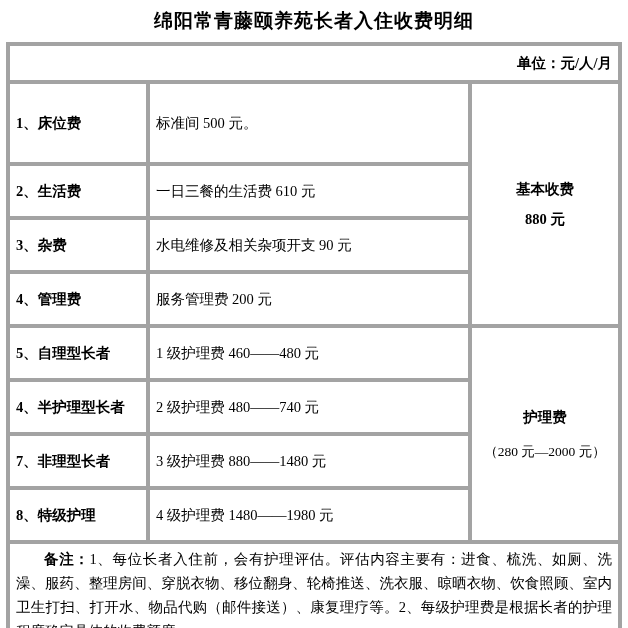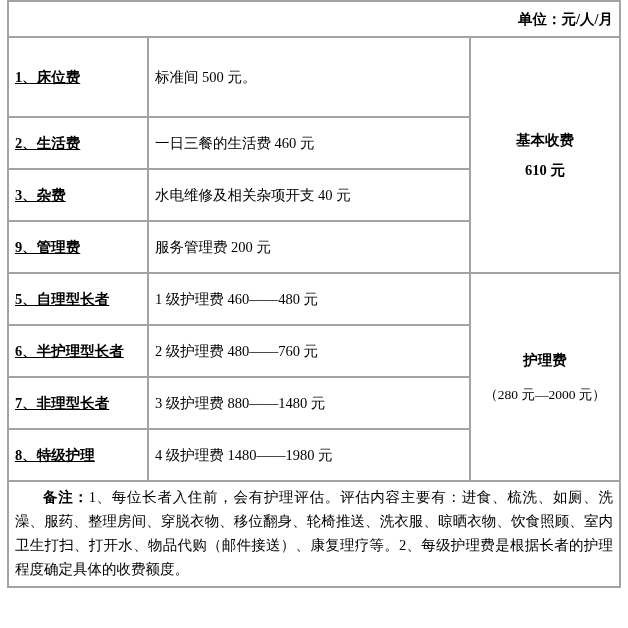--- a/index.html
+++ b/index.html
@@ -29,38 +29,37 @@
     padding-top: 8px;
     padding-bottom: 8px;
   }
   table.fee-table {
     border-collapse: collapse;
     width: 612px;
     margin: 0 auto;
     table-layout: fixed;
   }
   table.fee-table td {
-    border: 2px solid #a3a3a3;
+    border: 4px solid #a3a3a3;
     padding: 4px 6px;
     vertical-align: middle;
     font-size: 14.5px;
   }
   .unit-row td {
     text-align: right;
     font-weight: bold;
     font-size: 15px;
     padding-right: 12px;
     height: 26px;
   }
   .col-label {
     width: 140px;
     font-weight: bold;
     font-size: 14.5px;
     white-space: nowrap;
-    text-decoration: underline;
   }
   .col-desc {
     width: 320px;
     font-size: 14.5px;
   }
   .col-group {
     width: 150px;
     text-align: center;
     font-weight: bold;
     font-size: 15px;
@@ -98,68 +97,69 @@
   }
   .note-label {
     font-weight: bold;
   }
 </style>
 </head>
 <body>
 
 <div class="page">
 
+  <div class="doc-title">绵阳常青藤颐养苑长者入住收费明细</div>
 
   <table class="fee-table">
     <colgroup>
       <col style="width:140px">
       <col style="width:322px">
       <col style="width:150px">
     </colgroup>
     <tbody>
       <tr class="unit-row">
         <td colspan="3">单位：元/人/月</td>
       </tr>
 
       <tr class="row-bed">
         <td class="col-label">1、床位费</td>
         <td class="col-desc">标准间 500 元。</td>
         <td class="col-group" rowspan="4">
           <span class="group-title">基本收费</span>
-          <span class="group-amount">610 元</span>
+          <span class="group-amount">880 元</span>
         </td>
       </tr>
 
       <tr class="row-tall">
         <td class="col-label">2、生活费</td>
-        <td class="col-desc">一日三餐的生活费 460 元</td>
+        <td class="col-desc">一日三餐的生活费 610 元</td>
       </tr>
 
       <tr class="row-tall">
         <td class="col-label">3、杂费</td>
-        <td class="col-desc">水电维修及相关杂项开支 40 元</td>
+        <td class="col-desc">水电维修及相关杂项开支 90 元</td>
       </tr>
 
       <tr class="row-tall">
-        <td class="col-label">9、管理费</td>
+        <td class="col-label">4、管理费</td>
         <td class="col-desc">服务管理费 200 元</td>
       </tr>
 
       <tr class="row-tall">
         <td class="col-label">5、自理型长者</td>
         <td class="col-desc">1 级护理费 460——480 元</td>
         <td class="col-group" rowspan="4">
           <span class="group-title">护理费</span>
           <span class="group-sub">（280 元—2000 元）</span>
         </td>
       </tr>
 
       <tr class="row-tall">
-        <td class="col-label">6、半护理型长者</td>
-        <td class="col-desc">2 级护理费 480——760 元</td>
+        <td class="col-label">4、半护理型长者</td>
+        <td class="col-desc">2 级护理费 480——740 元</td>
       </tr>
 
       <tr class="row-tall">
         <td class="col-label">7、非理型长者</td>
         <td class="col-desc">3 级护理费 880——1480 元</td>
       </tr>
 
       <tr class="row-tall">
         <td class="col-label">8、特级护理</td>
         <td class="col-desc">4 级护理费 1480——1980 元</td>

